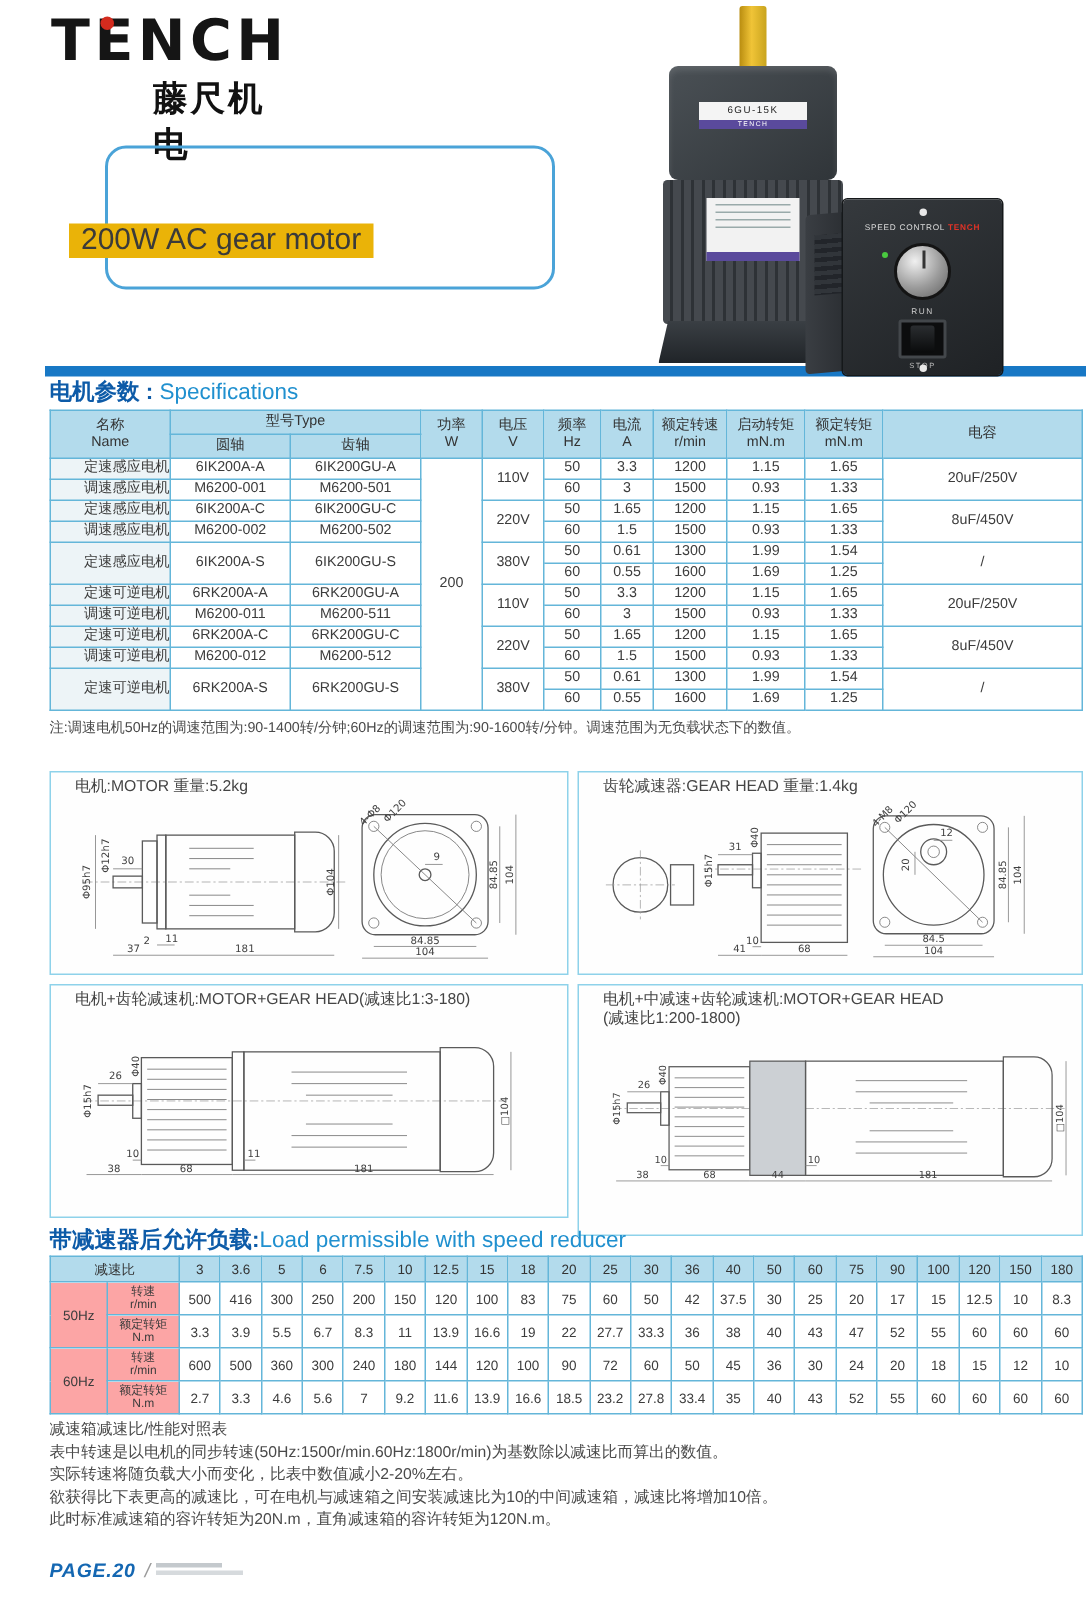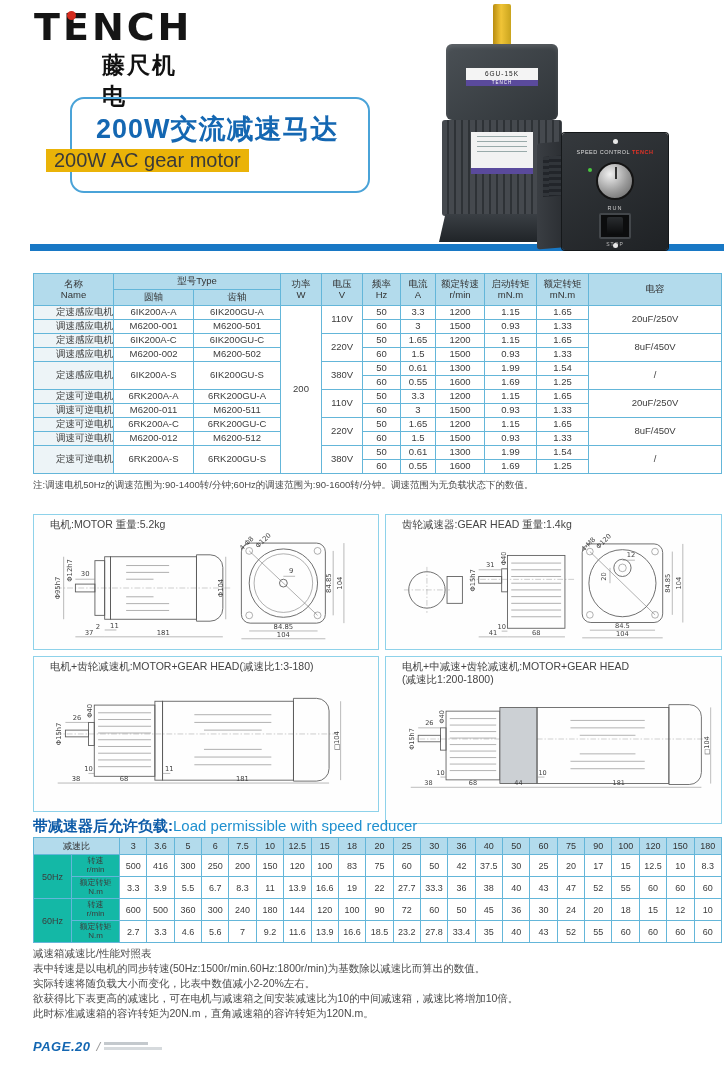--- a/index.html
+++ b/index.html
@@ -67,21 +67,21 @@
   .dwg .dim{stroke:#888;stroke-width:0.6;fill:none;}
   .dwg .cl{stroke:#999;stroke-width:0.5;stroke-dasharray:6 2 1.5 2;fill:none;}
   .dwg .fillgray{fill:#ccd0d4;stroke:#5a5a5a;stroke-width:0.9;}
   .dwg text{font-size:7px;fill:#3f3f3f;text-anchor:middle;font-family:"DejaVu Sans",sans-serif;}
 
   
   .load-table{position:absolute;left:33px;top:837px;border-collapse:collapse;table-layout:fixed;width:689px;font-size:9px;color:#3c3c3c;}
   .load-table th,.load-table td{border:1px solid #64b6d9;text-align:center;vertical-align:middle;padding:0;white-space:nowrap;overflow:hidden;}
   .load-table thead th{background:#b3dbec;font-weight:normal;height:16px;color:#333;}
   .load-table tbody td{height:21px;background:#fff;}
-  .load-table tbody th{background:#14b8a6;font-weight:normal;}
+  .load-table tbody th{background:#fca5a5;font-weight:normal;}
   .load-table .rowlabel-col div{font-size:8px;line-height:1.1;}
 
   
   .notes{position:absolute;left:33px;top:946px;font-size:10.5px;color:#4a4a4a;}
   .notes div{line-height:15px;white-space:nowrap;}
   .footer{position:absolute;left:33px;top:1039px;display:flex;align-items:flex-start;}
   .footer .pg{font-size:13px;font-weight:bold;font-style:italic;color:#1467b2;letter-spacing:.5px;}
   .footer .slash{font-size:13px;color:#999;margin:0 4px 0 6px;font-style:italic;}
   .fineprint .l1{width:44px;height:3px;background:#c4c9cd;margin-top:3px;}
   .fineprint .l2{width:58px;height:3px;background:#d6dadd;margin-top:2px;}
@@ -91,21 +91,20 @@
 
 <div class="page">
 
   <div class="logo">
     <div class="logo-word">TENCH</div>
     <div class="logo-dot"></div>
     <div class="logo-cn">藤尺机电</div>
   </div>
 
   <div class="title-box">
-    <div class="title-cn">200W交流减速马达</div>
     <div class="title-en">200W AC gear motor</div>
   </div>
 
   <div class="blue-bar"></div>
 
   <div class="photos">
     <div class="motor-photo">
       <div class="m-shaft"></div>
       <div class="m-gearhead">
         <div class="m-label1">6GU-15K</div>
@@ -137,20 +136,23 @@
       </div>
       <div class="ctrl-run">RUN</div>
       <div class="rocker">
           <div class="btn"></div>
         </div>
       <div class="ctrl-stop">STOP</div>
       <div class="ctrl-hole" style="top:110px"></div>
     </div>
   </div>
 
+  <div class="sec-head" style="left:33px;top:252px">
+    <span class="cn">电机参数</span><span class="cn"> : </span><span class="en">Specifications</span>
+  </div>
 
   <table class="spec-table">
     <colgroup>
       <col style="width:80px">
         <col style="width:80px">
         <col style="width:87px">
         <col style="width:41px">
       <col style="width:41px">
         <col style="width:38px">
         <col style="width:35px">

